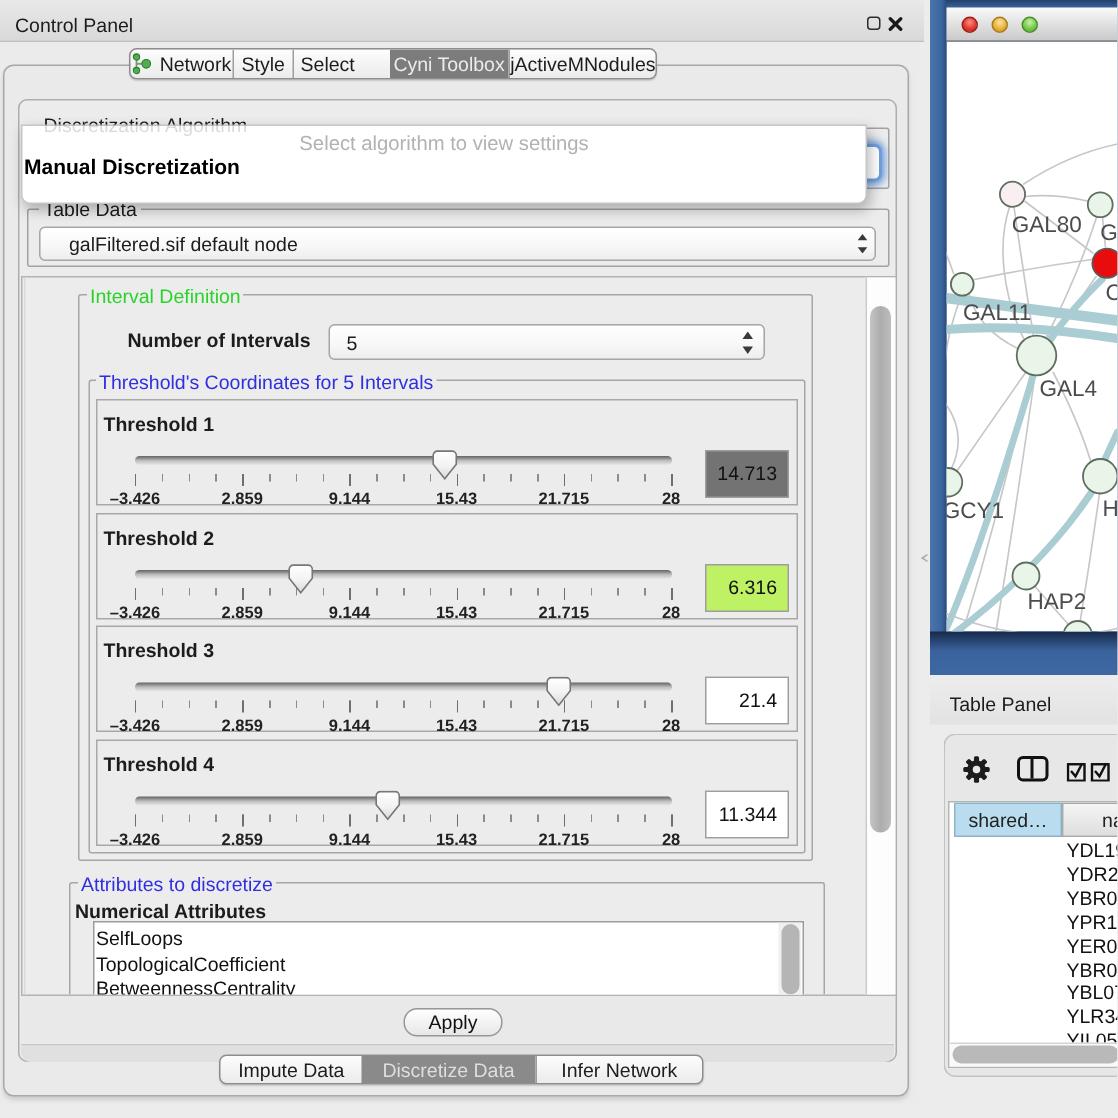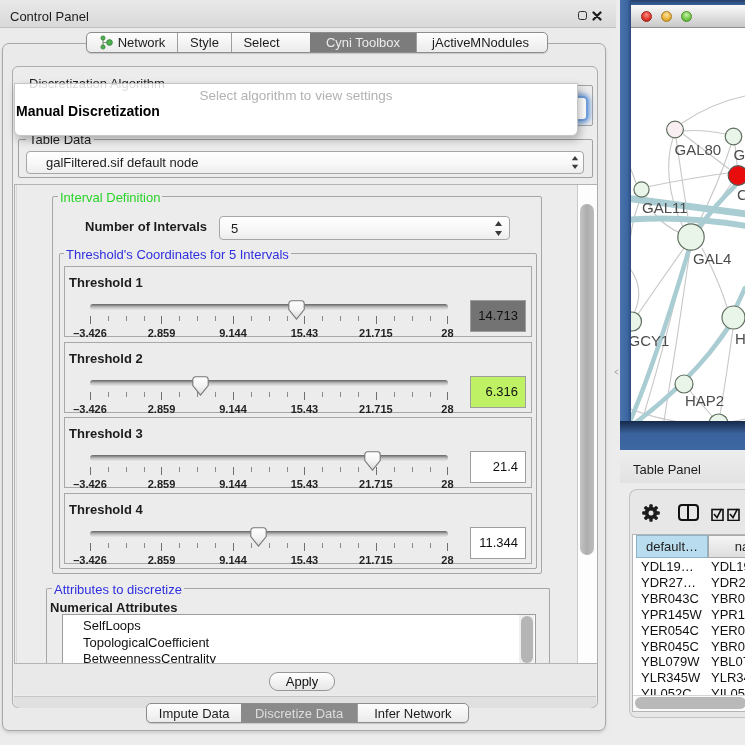--- a/index.html
+++ b/index.html
@@ -19,21 +19,21 @@
 <div class="abs lbl13" style="left:10px;top:9px;">Control Panel</div>
 
 <div class="abs" style="left:578px;top:11px;width:9px;height:9px;border:1.5px solid #2c2c2c;border-radius:2.5px;"></div>
 
 <svg class="abs" style="left:592px;top:11px;" width="10" height="10" viewBox="0 0 10 10">
 <path d="M1.5 1.5 L8.5 8.5 M8.5 1.5 L1.5 8.5" stroke="#1a1a1a" stroke-width="2.2" stroke-linecap="round"></path>
 </svg>
 
 <div class="abs" style="left:2px;top:43px;width:604px;height:688px;border:1px solid #a8a8a8;border-radius:7px;background:#eaeaea;box-shadow:0 2px 3px rgba(0,0,0,0.12);"></div>
 
-<div class="abs" id="toptabs" style="left:86px;top:32px;width:462px;height:21px;display:flex;border:1px solid #8d8d8d;border-radius:5px;overflow:hidden;background:linear-gradient(#fdfdfd,#ebebeb);font-size:13px;color:#1c1c1c;box-shadow:0 1px 1px rgba(0,0,0,0.15);">
+<div class="abs" id="toptabs" style="left:86px;top:32px;width:352px;height:21px;display:flex;border:1px solid #8d8d8d;border-radius:5px;overflow:hidden;background:linear-gradient(#fdfdfd,#ebebeb);font-size:13px;color:#1c1c1c;box-shadow:0 1px 1px rgba(0,0,0,0.15);">
   <div style="width:91px;display:flex;align-items:center;justify-content:center;border-right:1px solid #9e9e9e;">
     <svg width="14" height="15" viewBox="0 0 14 15" style="margin-right:5px;">
       <path d="M4 3.5 L4 12 M4 7.5 L10.5 7.5" stroke="#7a9a7a" stroke-width="1.2" fill="none"></path>
       <circle cx="4" cy="3" r="2.1" fill="#4caf50" stroke="#2c7a2c" stroke-width="0.7"></circle>
       <circle cx="10.5" cy="7.5" r="2.9" fill="#4caf50" stroke="#2c7a2c" stroke-width="0.7"></circle>
       <circle cx="4" cy="12" r="2.1" fill="#4caf50" stroke="#2c7a2c" stroke-width="0.7"></circle>
     </svg>
     <span>Network</span>
   </div>
   <div style="width:54px;display:flex;align-items:center;justify-content:center;border-right:1px solid #9e9e9e;">Style</div>
@@ -170,21 +170,21 @@
       </defs>
   <path d="M3.6 0.75 h9.8 a2.8 2.8 0 0 1 2.8 2.8 v6 l-7.7 9.6 l-7.7 -9.6 v-6 a2.8 2.8 0 0 1 2.8 -2.8 z" fill="url(#thg4)" stroke="#777777" stroke-width="1.1"></path>
 </svg>
 <div class="abs" style="left:470px;top:527px;width:56px;height:32px;background:#fff;border:1px solid #9e9e9e;font-size:13px;color:#111;text-align:right;line-height:30px;padding-right:7px;">11.344</div>
 
 <div class="abs" style="left:46px;top:588px;width:504px;height:75px;border:1px solid #a6a6a6;border-top-left-radius:2px;border-top-right-radius:2px;border-bottom:none;"></div>
 <div class="abs" style="left:52px;top:582px;background:#ececec;padding:0 2px;font-size:13px;color:#2f2fdf;">Attributes to discretize</div>
 <div class="abs lbl13" style="left:50px;top:600px;font-weight:bold;">Numerical Attributes</div>
 
 <div class="abs" style="left:62px;top:614px;width:474px;height:49px;background:#fff;border:1px solid #9c9c9c;border-bottom:none;overflow:hidden;">
-  <div style="font-size:13px;color:#111;padding-left:20px;line-height:16.6px;padding-top:3px;">SelfLoops<br>TopologicalCoefficient<br>BetweennessCentrality</div>
+  <div style="font-size:13px;color:#111;padding-left:1px;line-height:16.6px;padding-top:3px;">SelfLoops<br>TopologicalCoefficient<br>BetweennessCentrality</div>
   <div style="position:absolute;right:1px;top:0px;width:15px;height:49px;background:#f0f0f0;"></div>
   <div style="position:absolute;right:2px;top:1px;width:12px;height:47px;background:#b5b5b5;border-radius:6px;"></div>
 </div>
 
 <div class="abs" style="left:14px;top:664px;width:582px;height:31px;background:#e9e9e9;"></div>
 <div class="abs" style="left:14px;top:696px;width:582px;height:11.5px;background:#e0e0e0;border-top:1px solid #c6c6c6;border-radius:0 0 6px 6px;"></div>
 <div class="abs" style="left:269px;top:672px;width:66px;height:19px;background:linear-gradient(#ffffff,#e7e7e7);border:1px solid #979797;border-radius:9px;font-size:13px;color:#111;text-align:center;line-height:17px;">Apply</div>
 
 <div class="abs" id="bottabs" style="left:146px;top:703px;width:323px;height:20px;display:flex;border:1px solid #8d8d8d;border-radius:5px;overflow:hidden;background:linear-gradient(#fdfdfd,#ebebeb);font-size:13px;color:#1c1c1c;box-shadow:0 1px 1px rgba(0,0,0,0.15);">
   <div style="width:95px;display:flex;align-items:center;justify-content:center;">Impute Data</div>
@@ -295,26 +295,23 @@
 
 <svg class="abs" style="left:711px;top:508px;" width="34" height="13" viewBox="0 0 34 13">
   <rect x="1" y="1.5" width="11" height="11" fill="none" stroke="#111" stroke-width="1.6"></rect>
   <path d="M3 6 L6 9.5 L10.5 0.8" fill="none" stroke="#111" stroke-width="1.6"></path>
   <rect x="17" y="1.5" width="11" height="11" fill="none" stroke="#111" stroke-width="1.6"></rect>
   <path d="M19 6 L22 9.5 L26.5 0.8" fill="none" stroke="#111" stroke-width="1.6"></path>
 </svg>
 
 <div class="abs" style="left:632px;top:534px;width:113px;height:178px;background:#fff;border:1px solid #b5b5b5;border-right:none;overflow:hidden;">
 
-  <div style="position:absolute;left:3px;top:0px;width:72px;height:23px;background:#b9ddee;border:1px solid #8cb3c8;font-size:13px;color:#222;text-align:center;line-height:22px;">default…</div>
+  <div style="position:absolute;left:3px;top:0px;width:72px;height:23px;background:#b9ddee;border:1px solid #8cb3c8;font-size:13px;color:#222;text-align:center;line-height:22px;">shared…</div>
   <div style="position:absolute;left:75px;top:0px;width:86px;height:23px;background:linear-gradient(#f5f5f5,#dedede);border:1px solid #a8a8a8;font-size:13px;color:#222;text-align:center;line-height:22px;">name</div>
 
-  <div style="position:absolute;left:8px;top:24px;font-size:13px;color:#111;line-height:15.9px;">
-    YDL19…<br>YDR27…<br>YBR043C<br>YPR145W<br>YER054C<br>YBR045C<br>YBL079W<br>YLR345W<br>YIL052C
-  </div>
   <div style="position:absolute;left:78px;top:24px;font-size:13px;color:#111;line-height:15.9px;">
     YDL194W<br>YDR277C<br>YBR043C<br>YPR145W<br>YER054C<br>YBR045C<br>YBL079W<br>YLR345W<br>YIL052C
   </div>
 
   <div style="position:absolute;left:0;top:160px;width:113px;height:18px;background:#fafafa;border-top:1px solid #d5d5d5;"></div>
   <div style="position:absolute;left:2px;top:162px;width:111px;height:12px;background:#b9b9b9;border-radius:6px;"></div>
 </div>
 
 </div>
 

